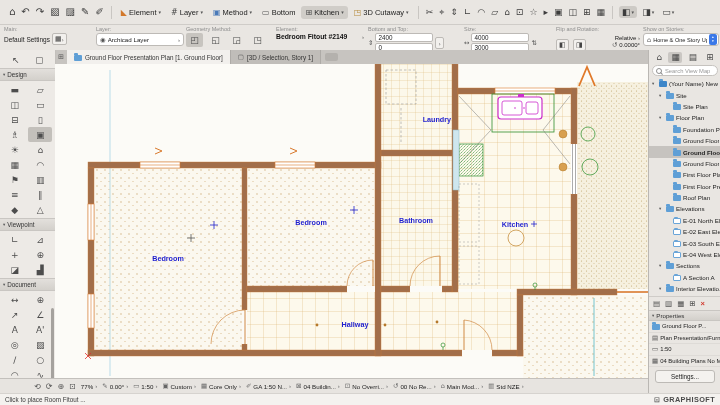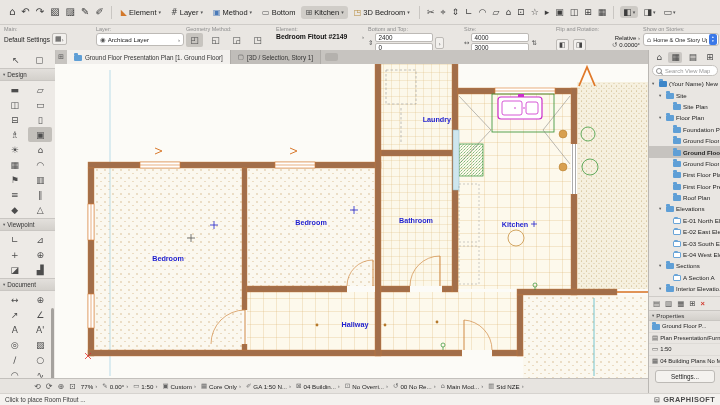--- a/index.html
+++ b/index.html
@@ -120,21 +120,21 @@
           <span class="tbb-ic" style="color: rgb(85, 85, 85);">▭</span>
           <span>Bottom</span>
         </span>
         <span class="tbb pressed">
           <span class="tbb-ic" style="color: rgb(68, 68, 68);">⊞</span>
           <span>Kitchen</span>
           <span class="tbb-cr">▾</span>
         </span>
         <span class="tbb">
           <span class="tbb-ic" style="color: rgb(181, 138, 58);">◳</span>
-          <span>3D Bedroom</span>
+          <span>3D Cutaway</span>
           <span class="tbb-cr">▾</span>
         </span>
       </span>
     <span class="sep"></span>
     <span id="tb-right" style="display:inline-flex;align-items:center;">
         <span class="tbi" style="font-size: 9px;">✂</span>
         <span class="tbi" style="font-size: 9px;">⌖</span>
         <span class="tbi" style="font-size: 9px;">⇕</span>
         <span class="tbi" style="font-size: 9px;">∟</span>
         <span class="tbi" style="font-size: 9px;">◠</span>

